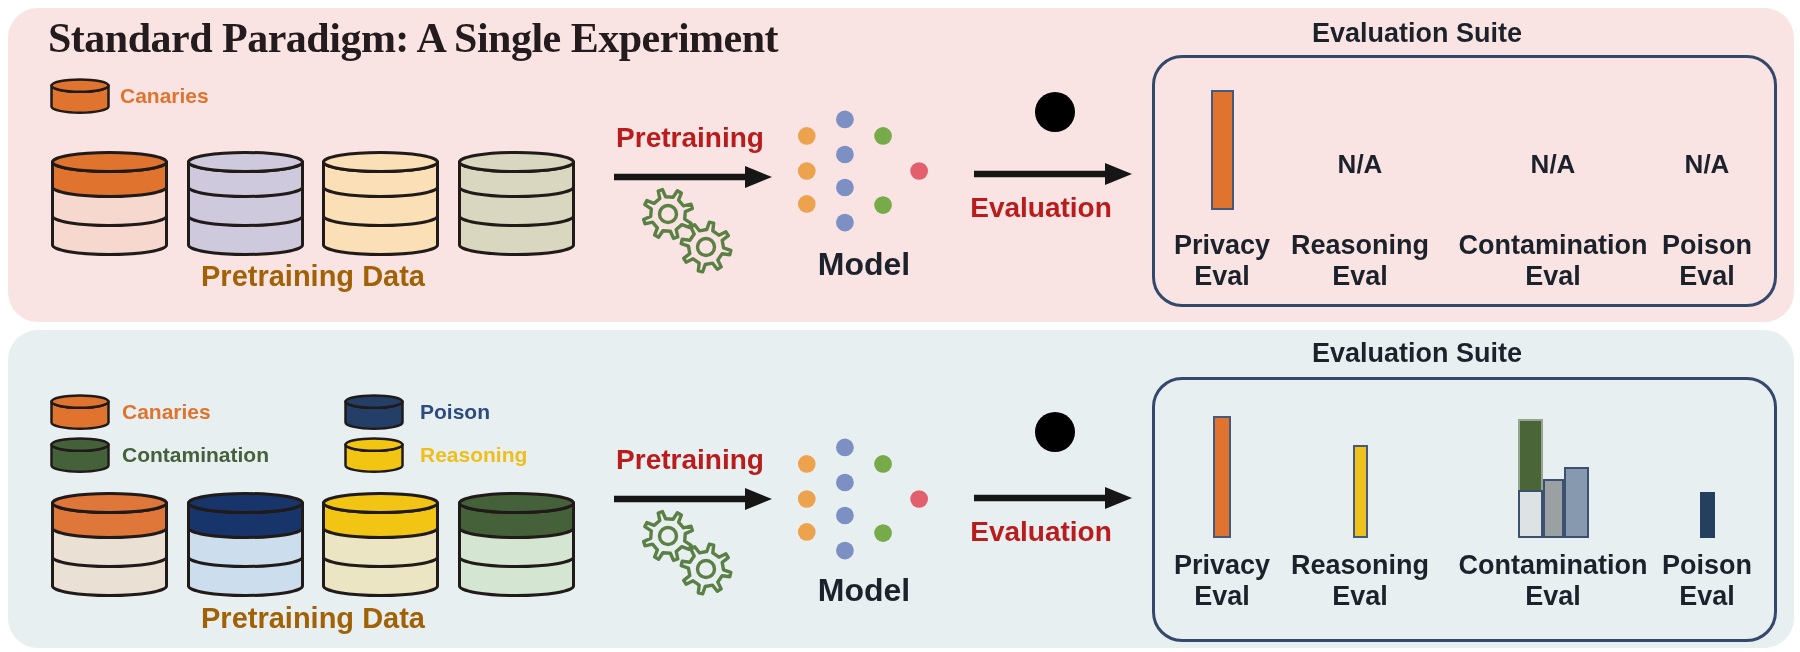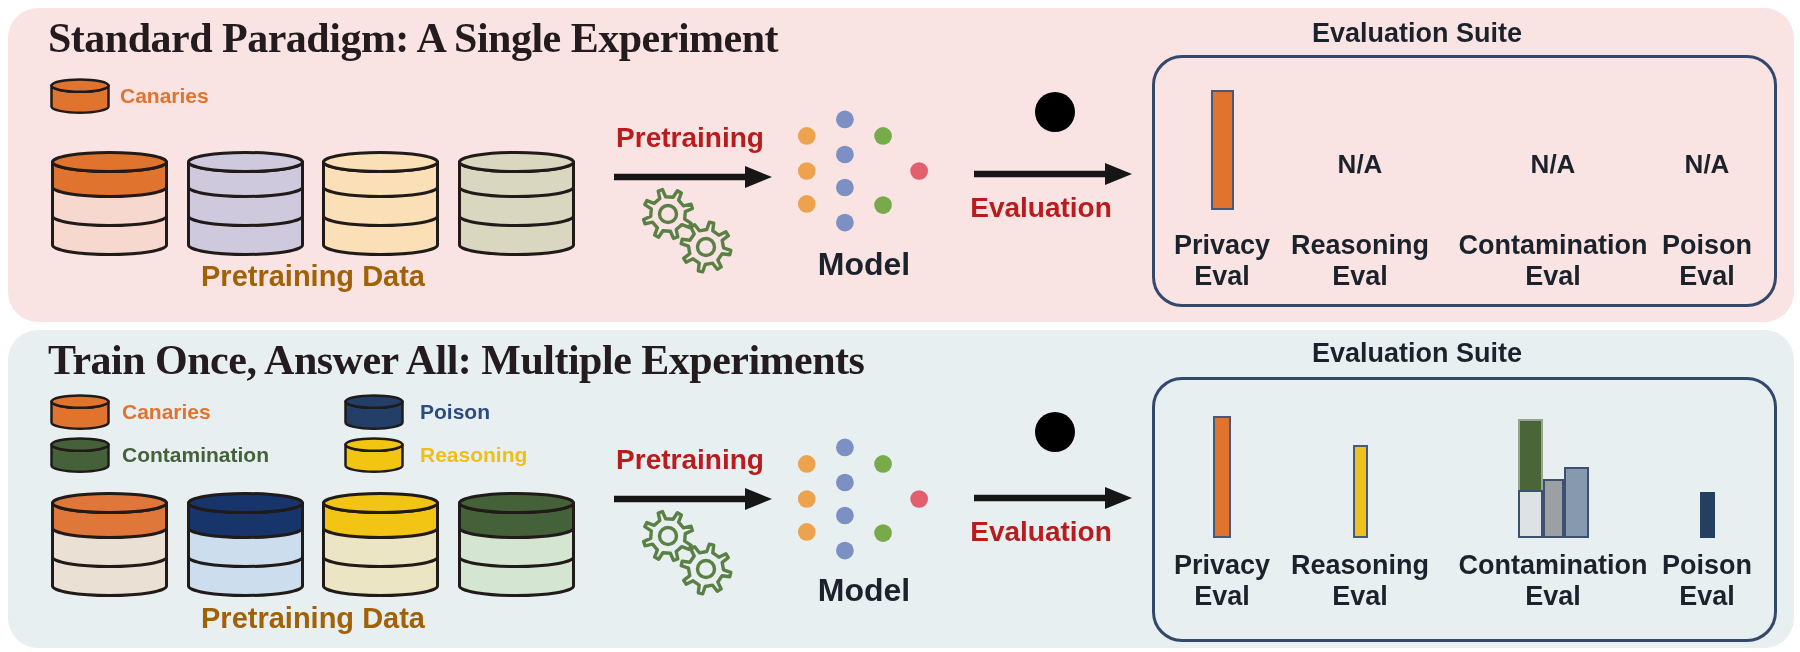--- a/index.html
+++ b/index.html
@@ -188,21 +188,20 @@
         </div>
         <div class="col-label">
           <div>Poison</div>
           <div>Eval</div>
         </div>
       </div>
     </div>
   </section>
 
   <section class="panel bottom" style="background: rgb(232, 239, 241); --panelbg: #e8eff1;">
-    <h1 class="panel-title">Train Once, Answer All: Multiple Experiments</h1>
 
     <svg class="cyl-s" style="left: 40px; top: 64px; --c: #e0742f;" viewBox="0 0 66 40">
         <use href="#cyl-sm"></use>
       </svg>
     <span class="legend-label" style="left: 114px; top: 70px; color: rgb(224, 116, 47);">Canaries</span>
     <svg class="cyl-s" style="left: 40px; top: 107px; --c: #45613a;" viewBox="0 0 66 40">
         <use href="#cyl-sm"></use>
       </svg>
     <span class="legend-label" style="left: 114px; top: 113px; color: rgb(68, 97, 58);">Contamination</span>
     <svg class="cyl-s" style="left: 334px; top: 64px; --c: #233f68;" viewBox="0 0 66 40">

